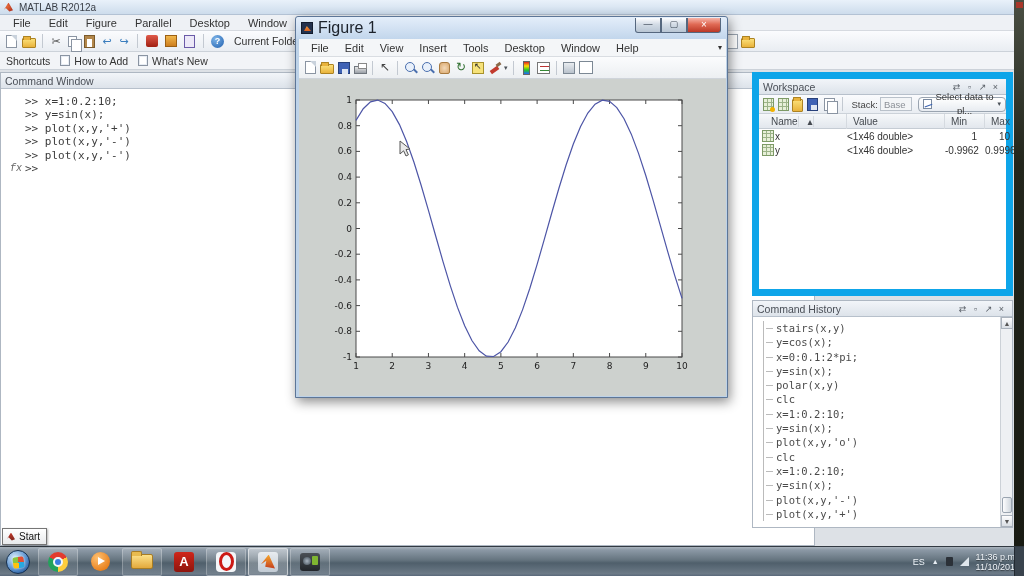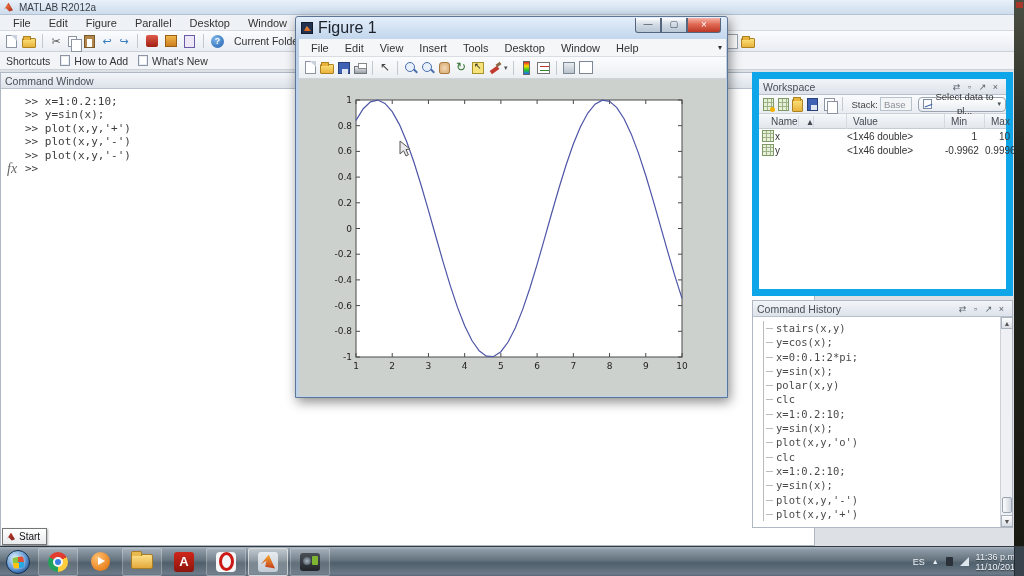--- a/index.html
+++ b/index.html
@@ -48,21 +48,21 @@
   
   .panel-titlebar { position:absolute; left:0; top:0; right:0; height:16px; background:linear-gradient(#f2f5f9,#dde3ea); border-bottom:1px solid #b7c0cb; display:flex; align-items:center; padding:0 4px; font-size:10.5px; color:#4a4f57; }
   .panel-title { flex:1; }
   .panel-btn { font-size:9px; color:#5a6068; width:13px; text-align:center; }
 
   
   #command-window-panel { position:absolute; left:0; top:72px; width:815px; height:474px; background:#fff; border:1px solid #aeb7c2; }
   .cw-content { position:absolute; top:16px; left:0; right:0; bottom:0; background:#fff; padding:6px 0 0 6px; }
   .cw-line { font-family:"DejaVu Sans Mono",monospace; font-size:11px; color:#3c3c3c; line-height:13.4px; padding-left:18px; white-space:pre; }
   .cw-prompt-row { display:flex; align-items:center; line-height:13.4px; }
-  .fx-glyph { font-family:Liberation Serif, serif; font-style:italic; font-size:14px; color:#666; width:18px; }
+  .fx-glyph { font-family:Liberation Mono, monospace; font-style:italic; font-size:10px; color:#666; width:18px;text-align:center; }
   .cw-prompt { font-family:"DejaVu Sans Mono",monospace; font-size:11px; color:#3c3c3c; }
 
   
   #workspace-panel { position:absolute; left:752px; top:72px; width:261px; height:224px; background:#fff; border:7px solid #0ea5e9; }
   .ws-toolbar { position:absolute; left:0; top:16px; right:0; height:19px; background:linear-gradient(#fafbfd,#e9edf2); border-bottom:1px solid #ccd2d9; display:flex; align-items:center; padding-left:3px; gap:2px; }
   .ws-toolbar .icn { width:13px; height:13px; }
   .ic-grid { width:11px; height:11px; background:#e7efd8; border:1px solid #7d9a66; background-image:repeating-linear-gradient(0deg,transparent 0 3px,#9cb388 3px 4px),repeating-linear-gradient(90deg,transparent 0 3px,#9cb388 3px 4px); margin:1px; }
   .ic-grid.star::after { content:""; position:absolute; right:-2px; bottom:-2px; width:5px; height:5px; background:#f2b200; border-radius:50%; }
   .ws-stack-label { font-size:9.5px; color:#444; margin-left:4px; }
   .ws-stack-dd { font-size:9.5px; color:#8b9097; background:#f3f5f7; border:1px solid #b9c1ca; padding:0 3px; height:14px; line-height:13px; }

